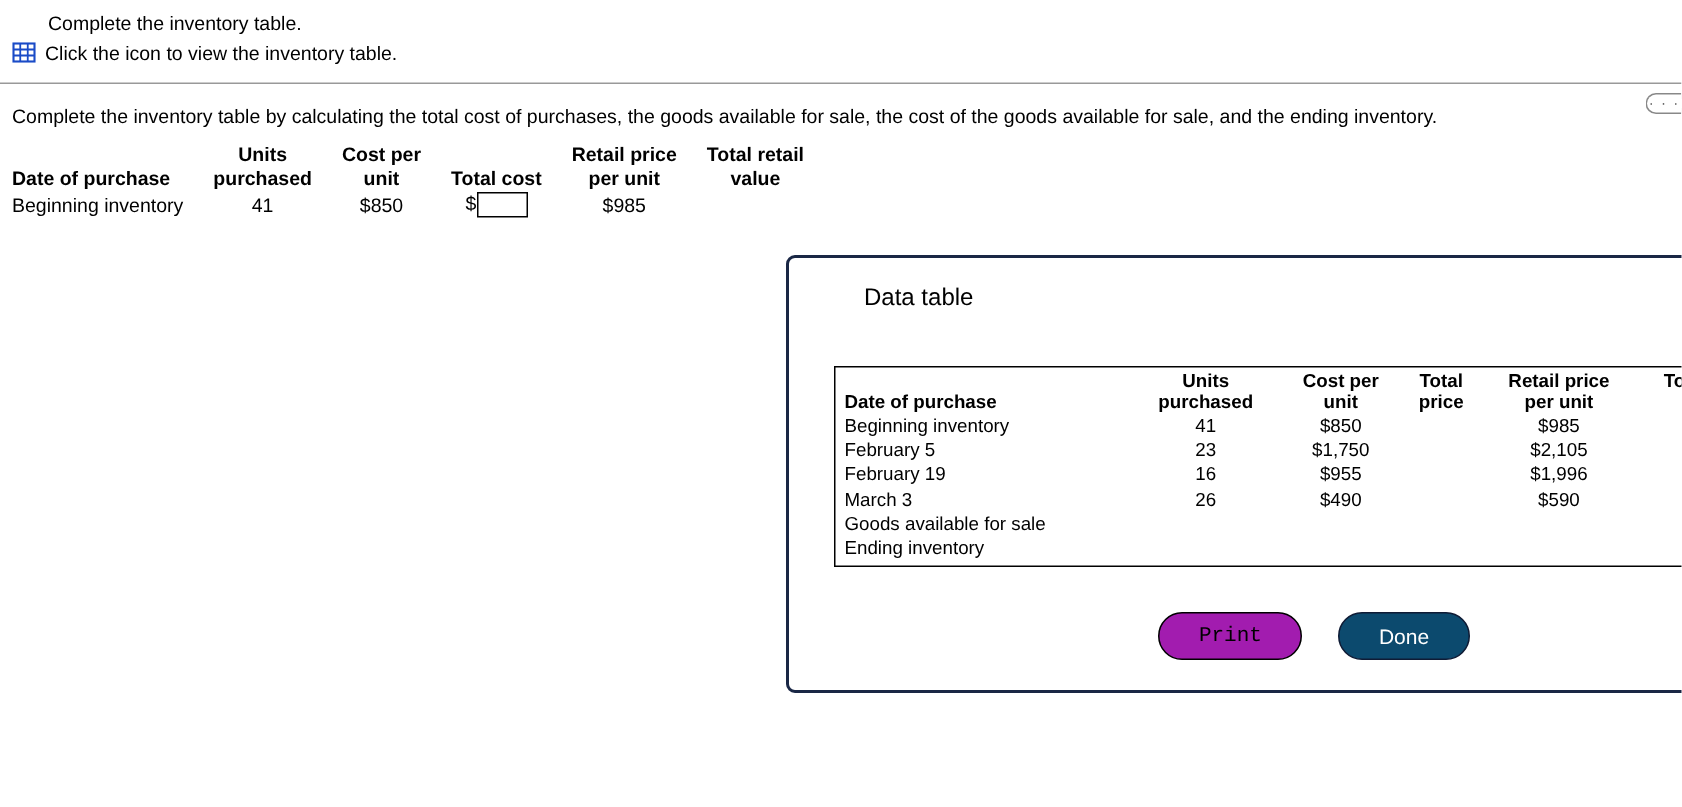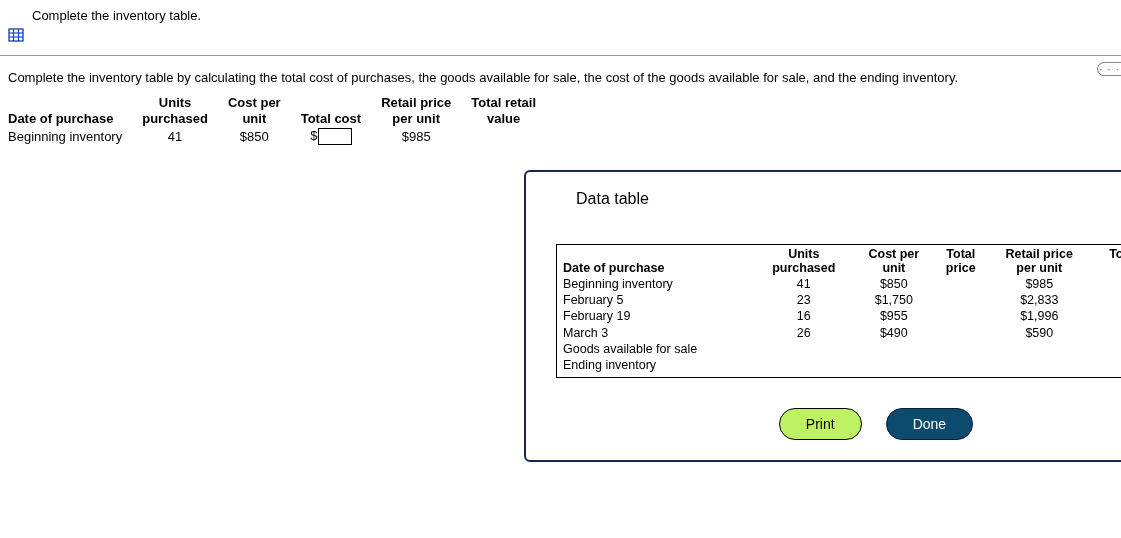--- a/index.html
+++ b/index.html
@@ -150,23 +150,24 @@
       justify-content: center;
       gap: 24px;
     }
     .btn {
       padding: 7px 26px;
       border-radius: 20px;
       font-size: 14px;
       cursor: pointer;
     }
     .btn-outline {
-      background: #bef264;
+      background: #a21caf;
       border: 1.5px solid #000;
       color: #000;
+      font-family: Liberation Mono, monospace;
     }
     .btn-dark {
       background: #0c4a6e;
       border: 1.5px solid #0f1b35;
       color: #fff;
     }
   </style>
 </head>
 <body>
 
@@ -175,20 +176,21 @@
   <div class="instruction-line2">
     <span class="table-icon">
       <svg viewBox="0 0 16 16" width="16" height="16">
         <rect x="1" y="2" width="14" height="12" fill="none" stroke="currentColor" stroke-width="1.4"></rect>
         <line x1="1" y1="6" x2="15" y2="6" stroke="currentColor" stroke-width="1.2"></line>
         <line x1="1" y1="10" x2="15" y2="10" stroke="currentColor" stroke-width="1.2"></line>
         <line x1="5.5" y1="2" x2="5.5" y2="14" stroke="currentColor" stroke-width="1.2"></line>
         <line x1="10.5" y1="2" x2="10.5" y2="14" stroke="currentColor" stroke-width="1.2"></line>
       </svg>
     </span>
+    <span>Click the icon to view the inventory table.</span>
   </div>
 </div>
 
 <hr class="separator">
 
 <div class="overflow-badge">· · ·</div>
 
 <div class="main-content">
   <div class="subtitle">Complete the inventory table by calculating the total cost of purchases, the goods available for sale, the cost of the goods available for sale, and the ending inventory.</div>
 
@@ -251,21 +253,21 @@
             <td>$850</td>
             <td></td>
             <td>$985</td>
             <td></td>
           </tr>
           <tr>
             <td>February 5</td>
             <td>23</td>
             <td>$1,750</td>
             <td></td>
-            <td>$2,833</td>
+            <td>$2,105</td>
             <td></td>
           </tr>
           <tr>
             <td>February 19</td>
             <td>16</td>
             <td>$955</td>
             <td></td>
             <td>$1,996</td>
             <td></td>
           </tr>

